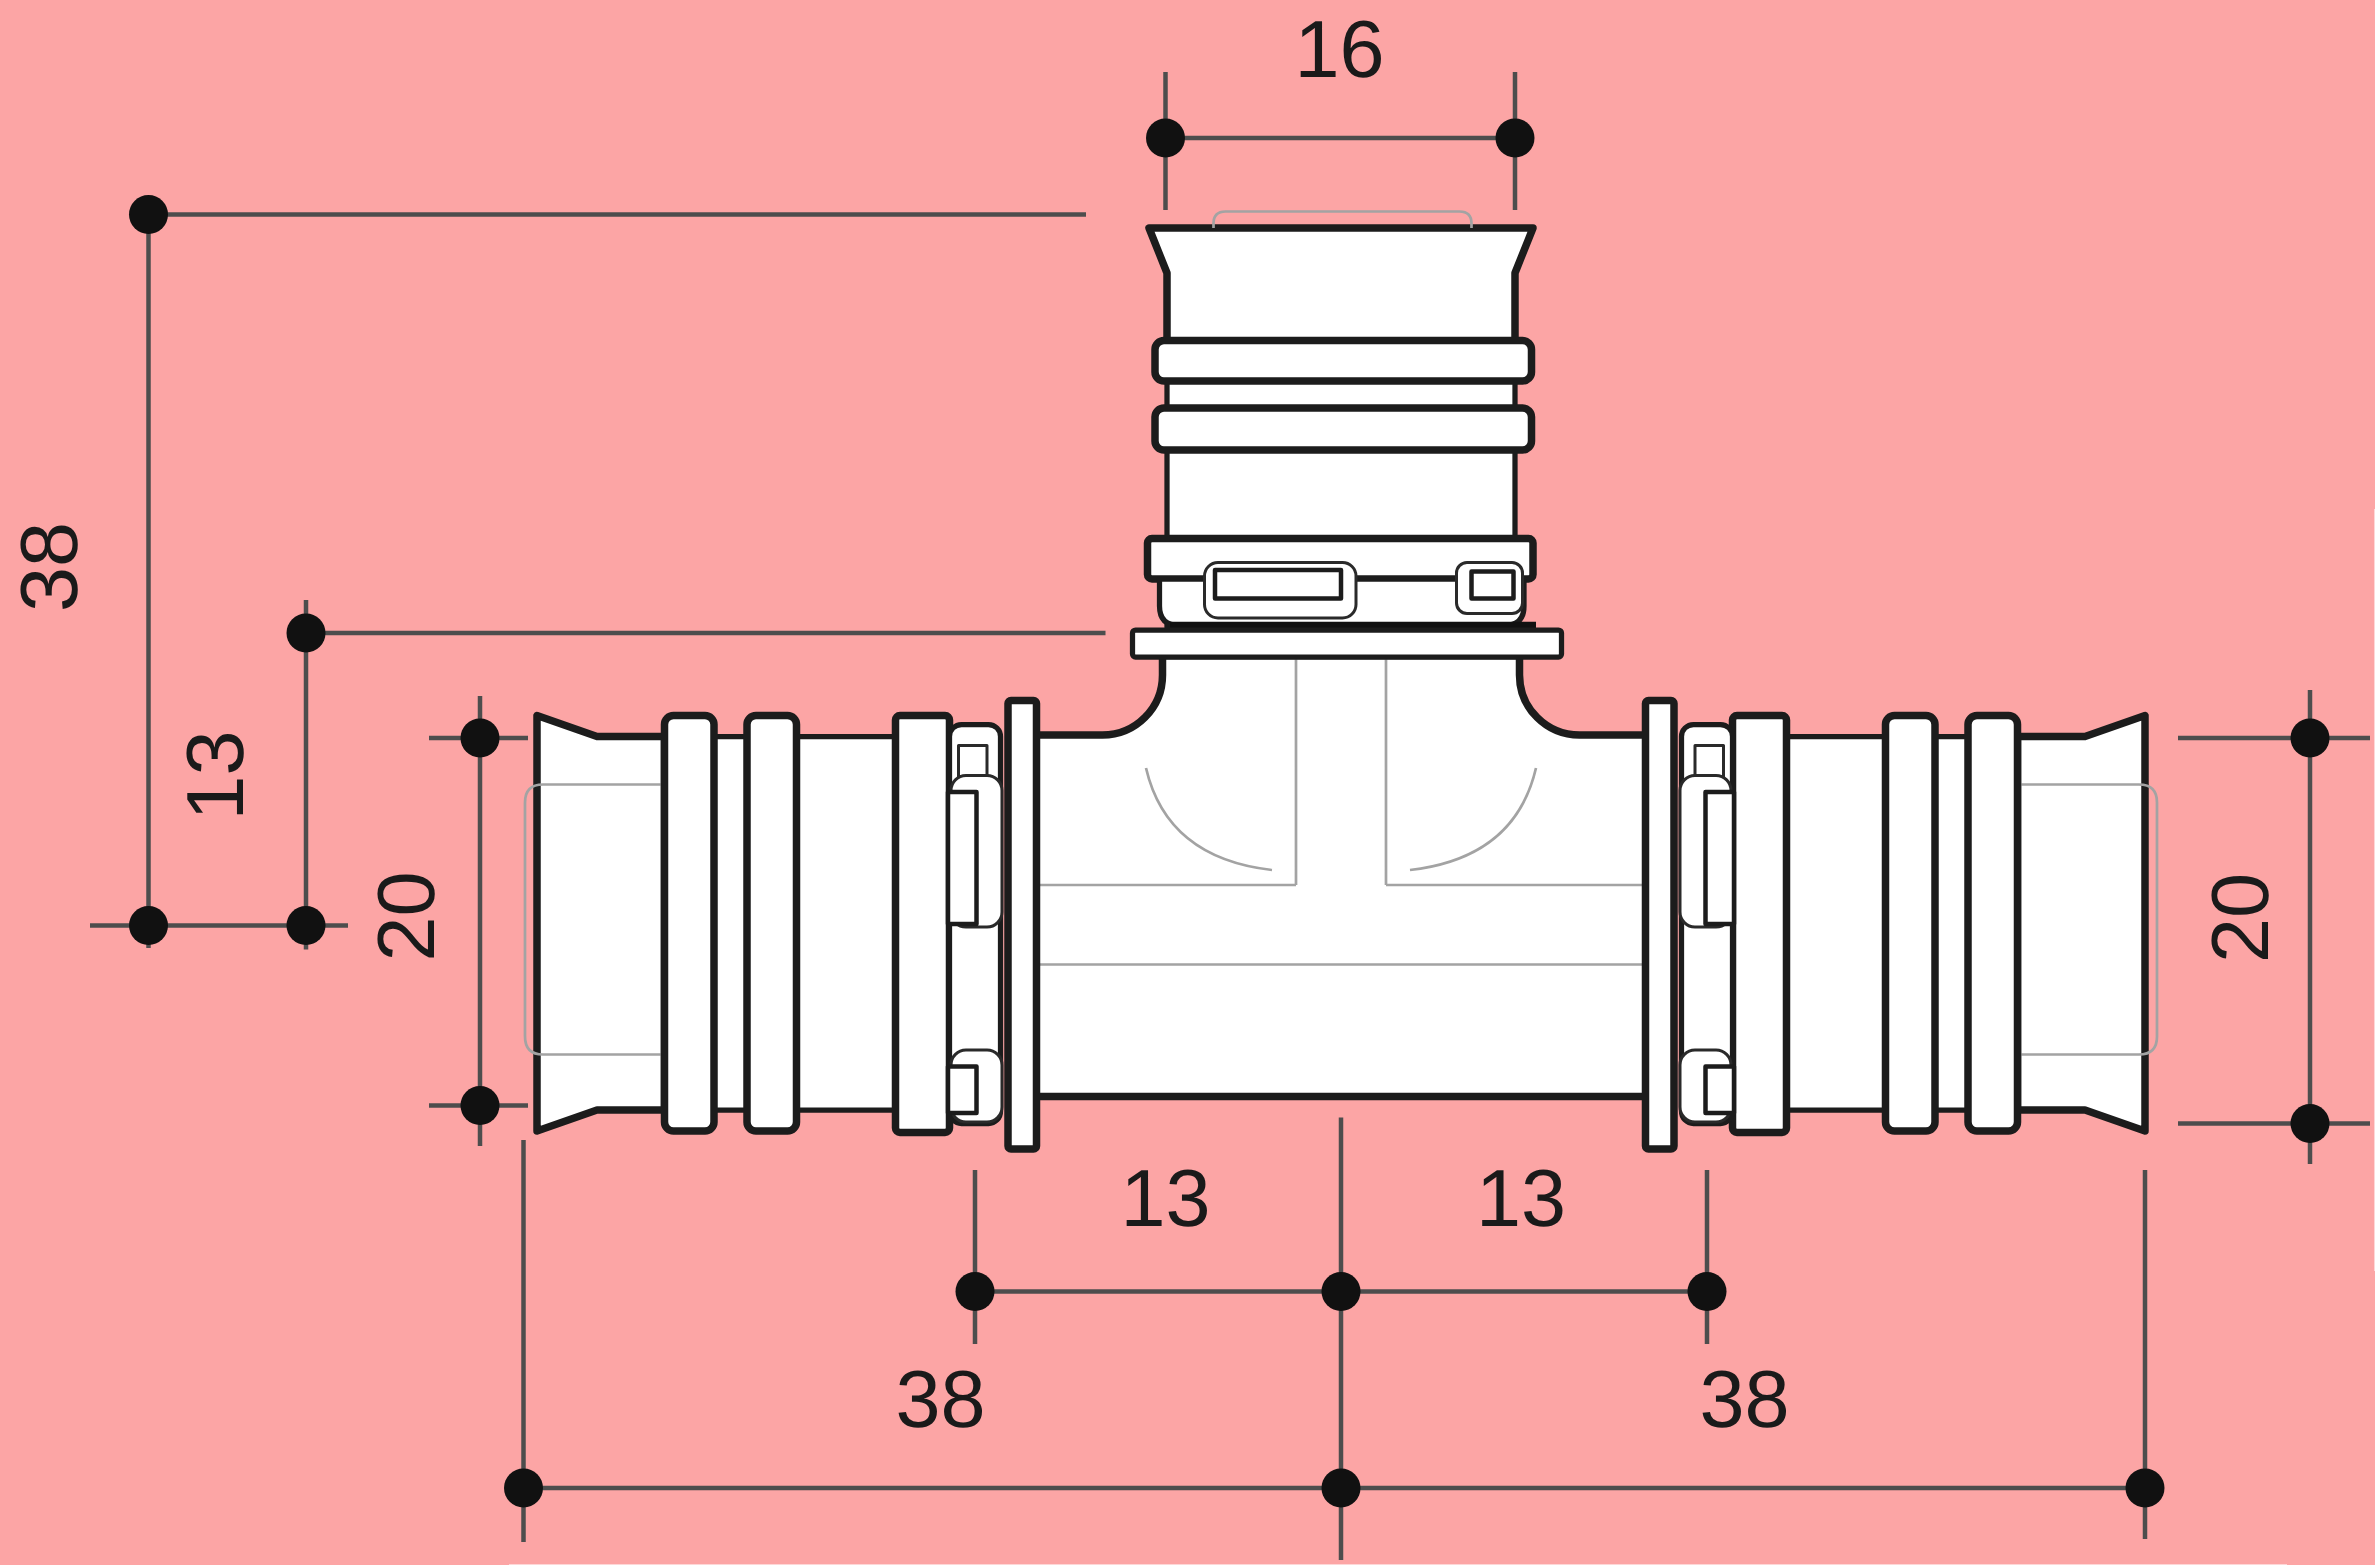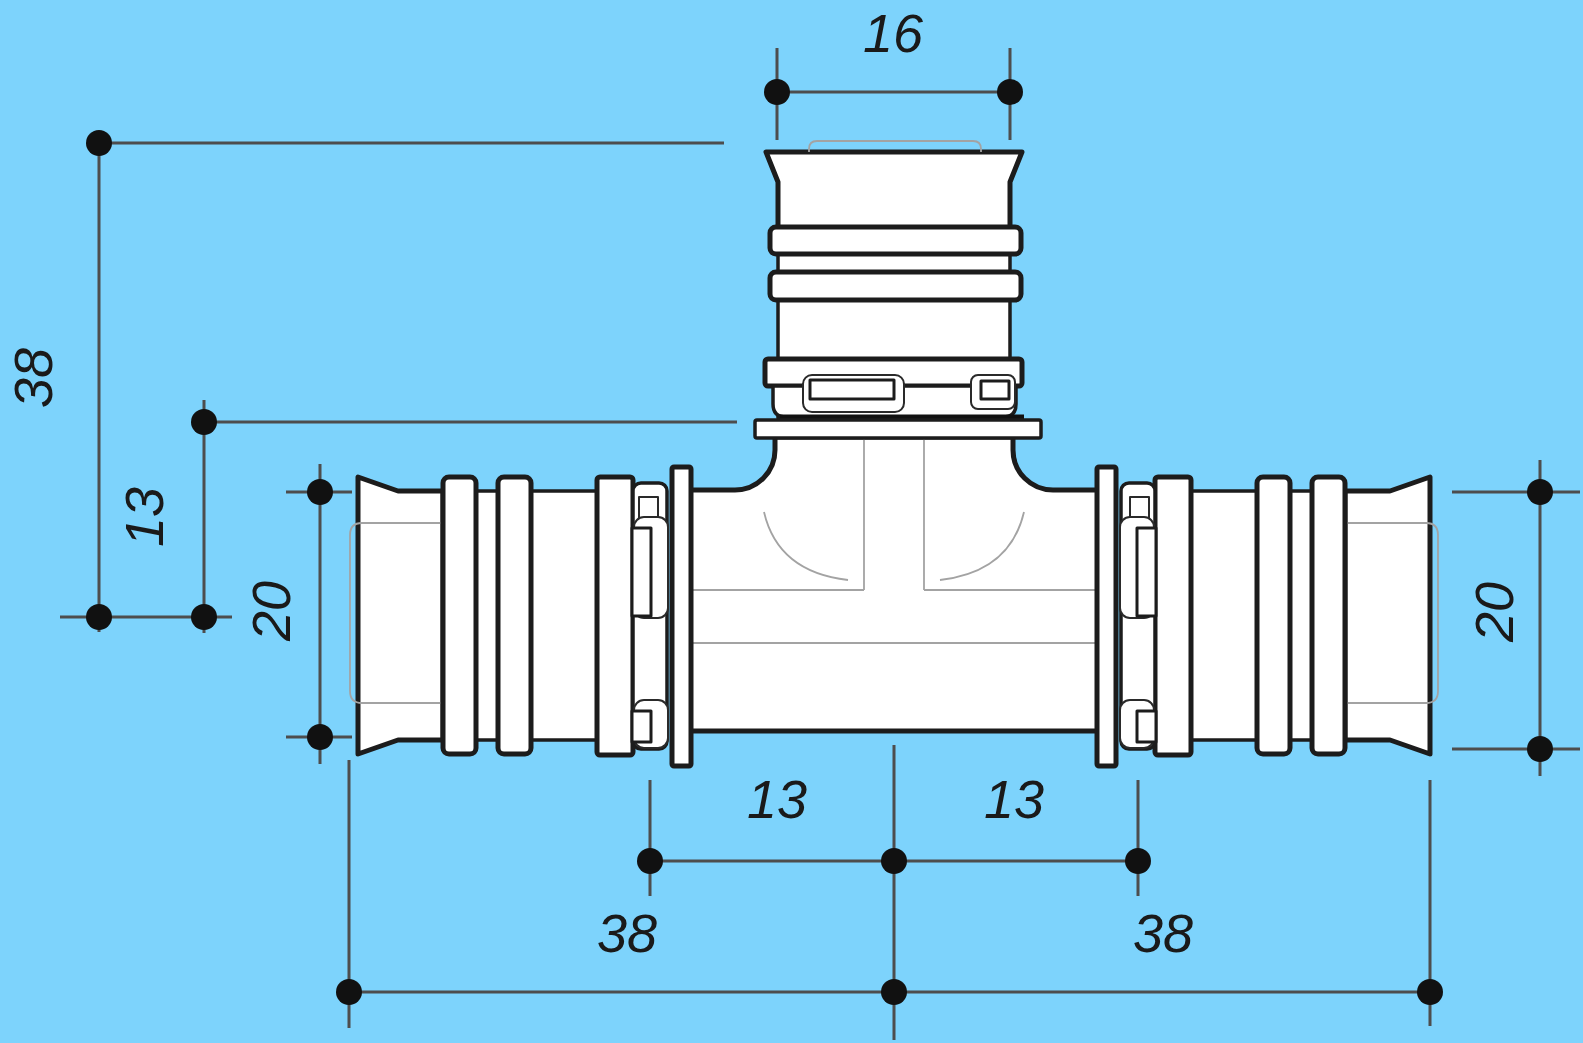--- a/index.html
+++ b/index.html
@@ -1,22 +1,21 @@
 <!DOCTYPE html>
 <html><head>
 <meta charset="utf-8">
 <style>
   html,body{margin:0;padding:0;background:#fff;}
   .canvas{
     position:relative;
     width:1583px;height:1043px;
-    background:#7dd3fc;
+    background:#fca5a5;
     font-family:"Liberation Sans", sans-serif;
     overflow:hidden;
-    font-style:italic;
   }
   svg{display:block;width:100%;height:100%;}
   
   .heavy{stroke:#1c1c1c;stroke-width:5;stroke-linejoin:round;stroke-linecap:round;}
   .xheavy{stroke:#111111;stroke-width:7;stroke-linecap:butt;}
   .med{stroke:#1c1c1c;stroke-width:3.5;stroke-linejoin:round;}
   .med2{stroke:#1c1c1c;stroke-width:3;stroke-linejoin:round;}
   .thin{stroke:#2a2a2a;stroke-width:2;stroke-linejoin:round;}
   .cons{stroke:#a3a3a3;stroke-width:1.8;fill:none;}
   .dim{stroke:#4d4d4d;stroke-width:3;fill:none;stroke-linecap:butt;}

